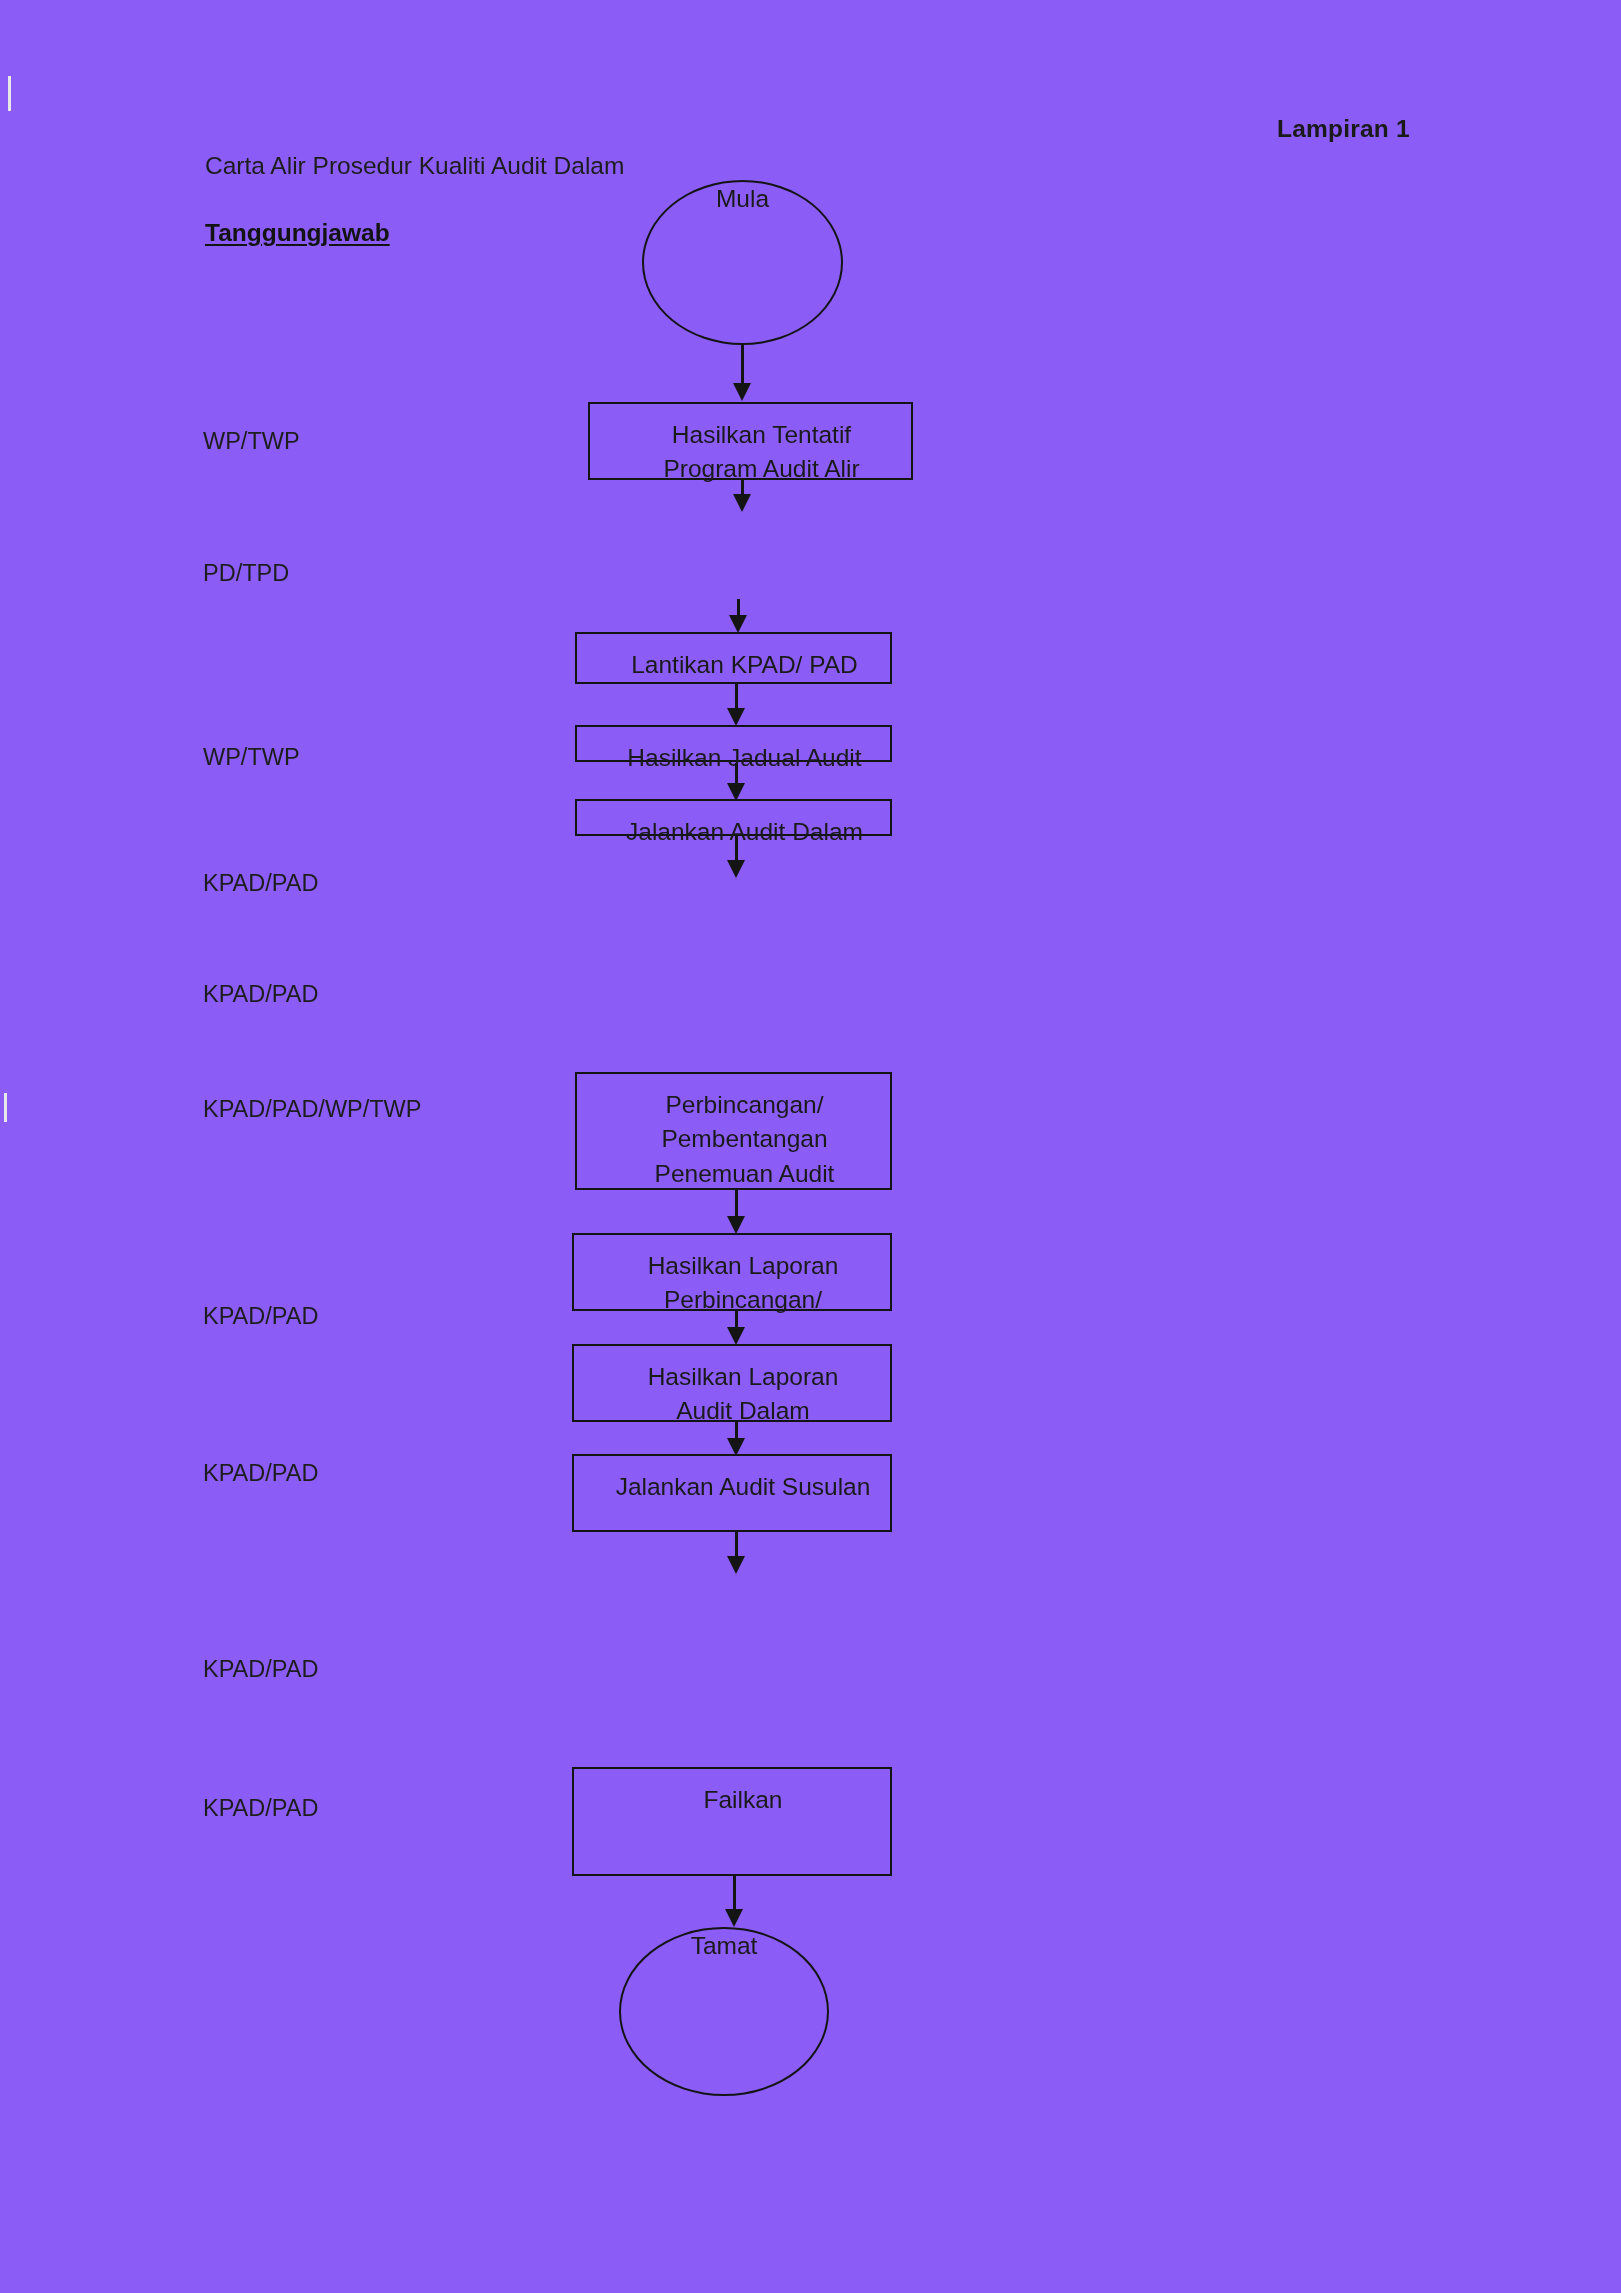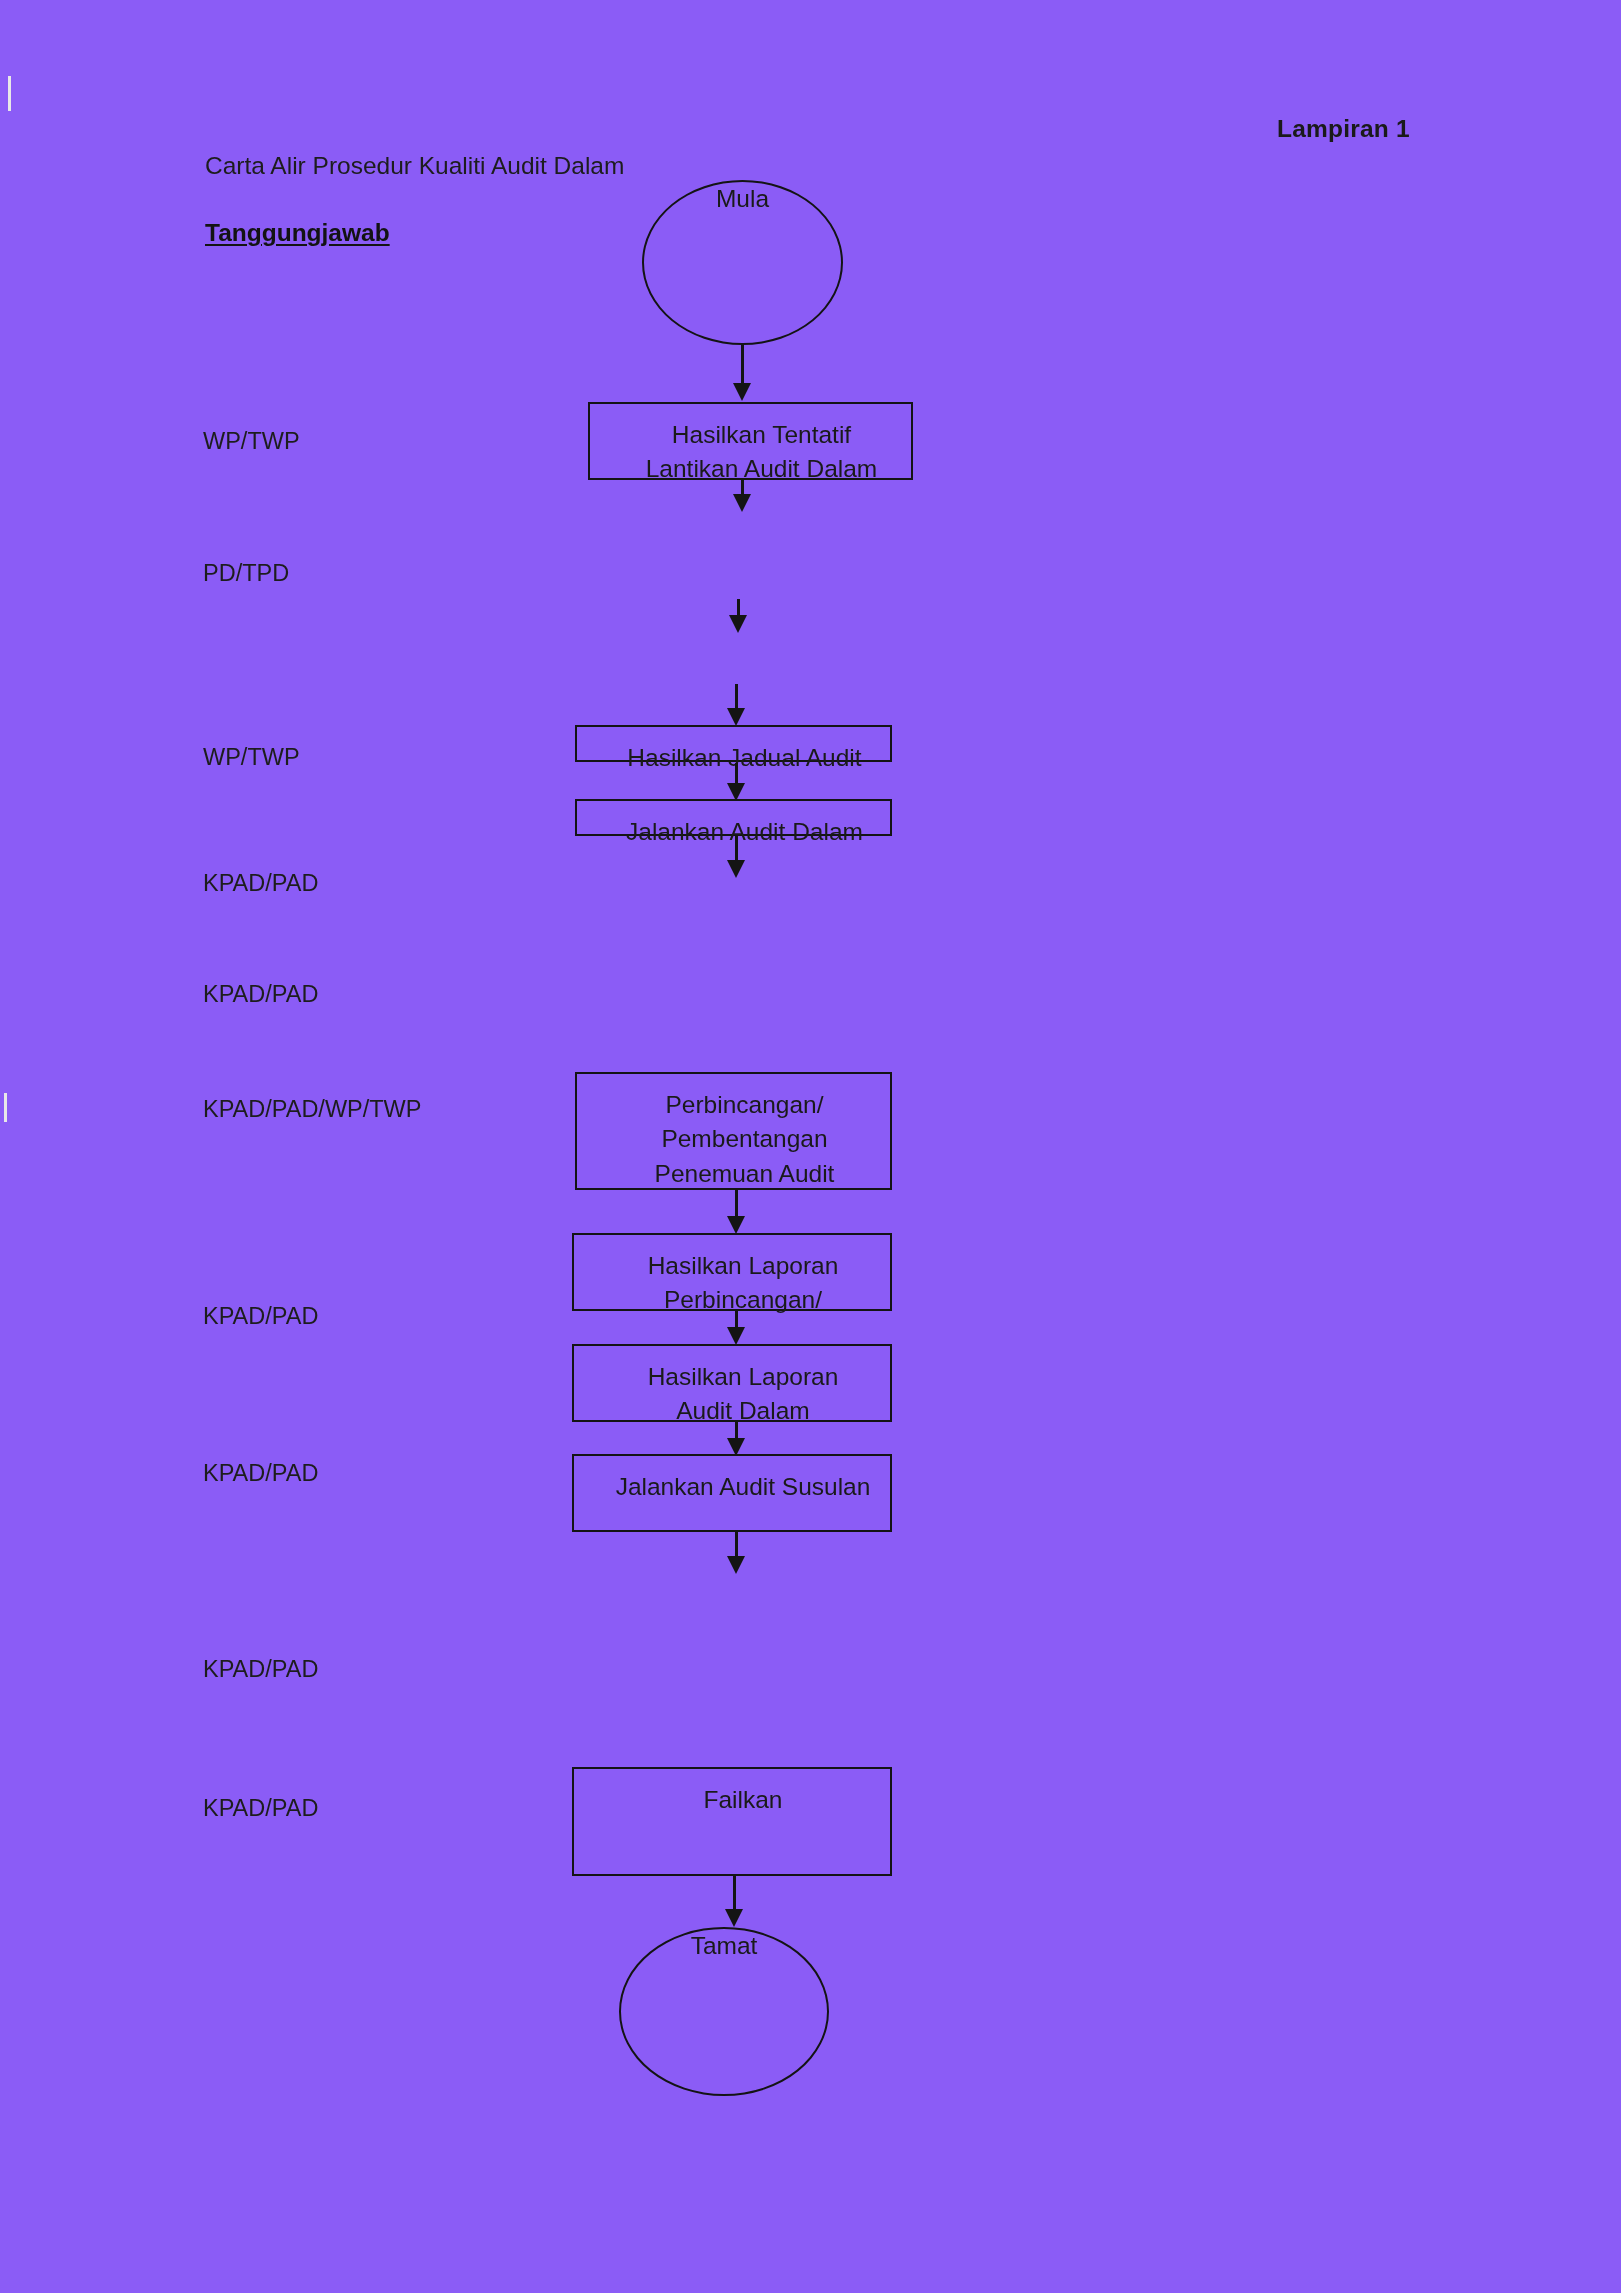--- a/index.html
+++ b/index.html
@@ -140,35 +140,38 @@
   </div>
 
   <div class="conn" style="left:741px; top:345px; height:57px;">
     <div class="conn-line" style="top:0; height:39px;"></div>
     <div class="conn-head" style="top:38px;"></div>
   </div>
 
   <div class="node align-top" style="left:588px; top:402px; width:325px; height:78px;">
     <span class="node-text">
       <span>Hasilkan Tentatif</span><br>
-      <span>Lantikan Audit Dalam</span>
+      <span>Program Audit Alir</span>
     </span>
   </div>
 
   <div class="conn" style="left:741px; top:480px; height:32px;">
     <div class="conn-line" style="top:0; height:15.7px;"></div>
     <div class="conn-head" style="top:13.7px;"></div>
   </div>
 
 
   <div class="conn" style="left:737px; top:599px; height:34px;">
     <div class="conn-line" style="top:0; height:17.6px;"></div>
     <div class="conn-head" style="top:15.7px;"></div>
   </div>
 
+  <div class="node align-top" style="left:575px; top:632px; width:317px; height:52px;">
+    <span class="node-text">Lantikan KPAD/ PAD</span>
+  </div>
 
   <div class="conn" style="left:735px; top:684px; height:43px;">
     <div class="conn-line" style="top:0; height:25.5px;"></div>
     <div class="conn-head" style="top:23.5px;"></div>
   </div>
 
   <div class="node align-top" style="left:575px; top:725px; width:317px; height:37px;">
     <span class="node-text">Hasilkan Jadual Audit</span>
   </div>
 

